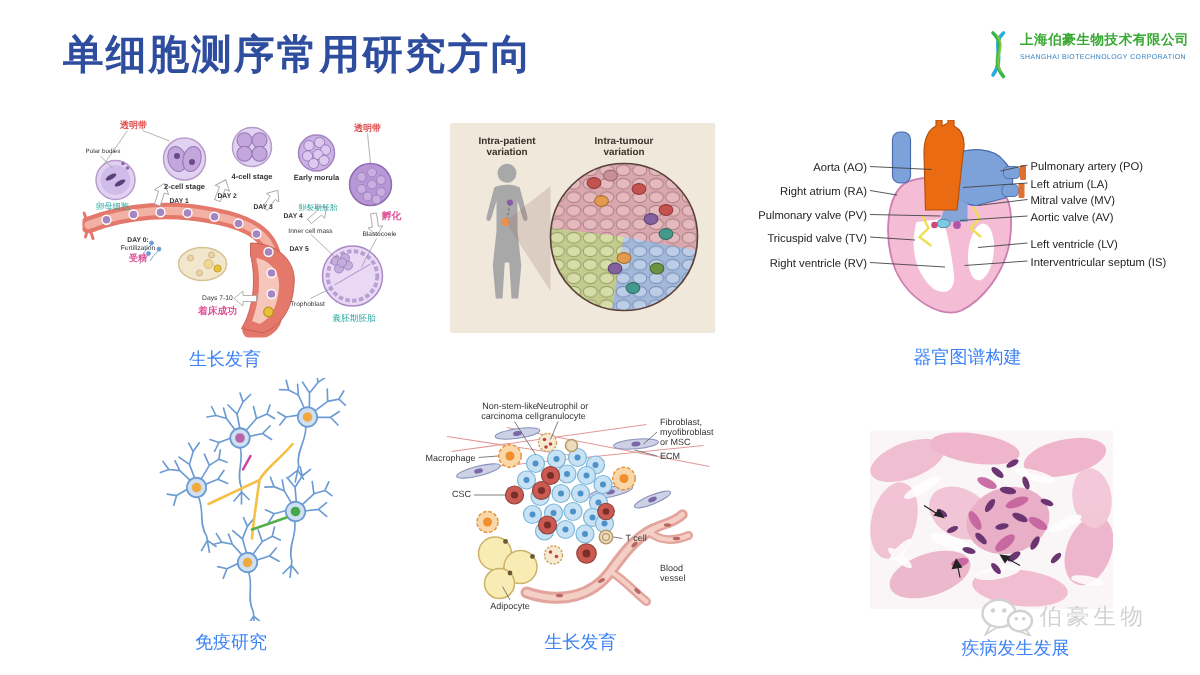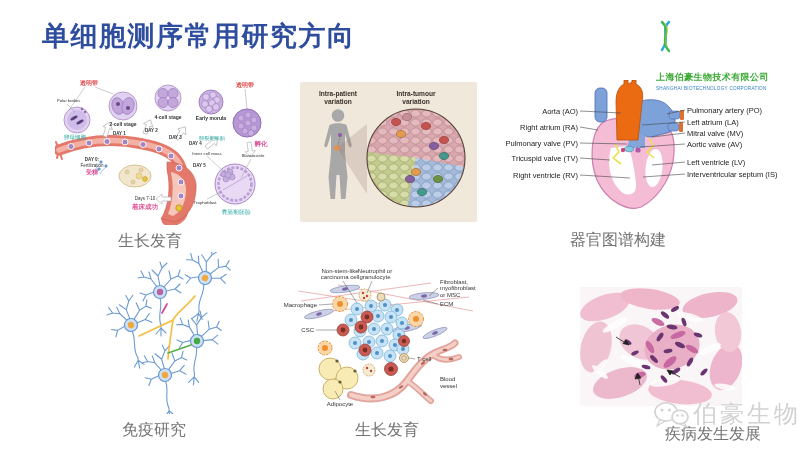--- a/index.html
+++ b/index.html
@@ -1,26 +1,26 @@
 <!DOCTYPE html>
 <html><head>
 <meta charset="utf-8">
 <style>
   html,body{margin:0;padding:0;background:#888;}
   #slide{position:relative;width:800px;height:450px;background:#ffffff;overflow:hidden;
          font-family:"Liberation Sans","DejaVu Sans",sans-serif;}
   .abs{position:absolute;}
   #title{left:42px;top:18px;font-size:27px;font-weight:800;color:#2e4d9e;letter-spacing:1.5px;}
-  #logo{left:656px;top:20px;display:flex;align-items:flex-start;gap:17px;flex-direction:column;}
+  #logo{left:656px;top:20px;display:flex;align-items:flex-start;gap:4px;}
   #logo .txt{display:flex;flex-direction:column;}
   #logo .cn{font-size:9px;font-weight:bold;color:#3aaa35;white-space:nowrap;letter-spacing:.4px;}
   #logo .en{font-size:4.6px;color:#2d7fc1;letter-spacing:.3px;margin-top:2px;white-space:nowrap;}
-  .caption{font-size:16px;color:#737373;white-space:nowrap;transform:translateX(-50%);}
+  .caption{font-size:12px;color:#3b82f6;white-space:nowrap;transform:translateX(-50%);}
   #watermark{left:653px;top:398px;display:flex;align-items:center;gap:4px;color:#d2d2d2;}
-  #watermark .wmtext{font-size:24px;letter-spacing:3px;color:#d2d2d2;white-space:nowrap;}
+  #watermark .wmtext{font-size:15px;letter-spacing:3px;color:#d2d2d2;white-space:nowrap;}
   svg{display:block;}
   text{font-family:"Liberation Sans","DejaVu Sans",sans-serif;}
 </style>
 </head>
 <body>
 
 <div id="slide">
 
   <div id="title" class="abs">单细胞测序常用研究方向</div>
 
@@ -539,24 +539,24 @@
       <path d="M36,50 L47,57" fill="none"></path>
         <polygon points="49,58 43,56.5 46,53"></polygon>
       <path d="M100,90 L89,84" fill="none"></path>
         <polygon points="87,83 93,84 90,88"></polygon>
       <path d="M60,98 L58,88" fill="none"></path>
         <polygon points="57.5,86 61,91 55,92"></polygon>
     </g>
   </svg>
 
   <div class="abs caption" style="left:150px;top:231px">生长发育</div>
-  <div class="abs caption" style="left:618px;top:230px">器官图谱构建</div>
+  <div class="abs caption" style="left:645px;top:230px">器官图谱构建</div>
   <div class="abs caption" style="left:154px;top:420px">免疫研究</div>
   <div class="abs caption" style="left:387px;top:420px">生长发育</div>
-  <div class="abs caption" style="left:713px;top:424px">疾病发生发展</div>
+  <div class="abs caption" style="left:677px;top:424px">疾病发生发展</div>
 
   <div id="watermark" class="abs">
     <svg width="36" height="26" viewBox="0 0 36 26">
       <ellipse cx="13" cy="11" rx="11" ry="9.2" fill="#ffffff" stroke="#d2d2d2" stroke-width="1.6"></ellipse>
       <path d="M7,19 L4,25 L12,20 Z" fill="#ffffff" stroke="#d2d2d2" stroke-width="1.2"></path>
       <circle cx="9" cy="9" r="1.5" fill="#d2d2d2"></circle>
         <circle cx="16.5" cy="9" r="1.5" fill="#d2d2d2"></circle>
       <ellipse cx="27" cy="16" rx="8" ry="6.8" fill="#ffffff" stroke="#d2d2d2" stroke-width="1.6"></ellipse>
       <path d="M31,22 L34,26 L27,23 Z" fill="#ffffff" stroke="#d2d2d2" stroke-width="1.2"></path>
       <circle cx="24.5" cy="14.5" r="1.2" fill="#d2d2d2"></circle>

